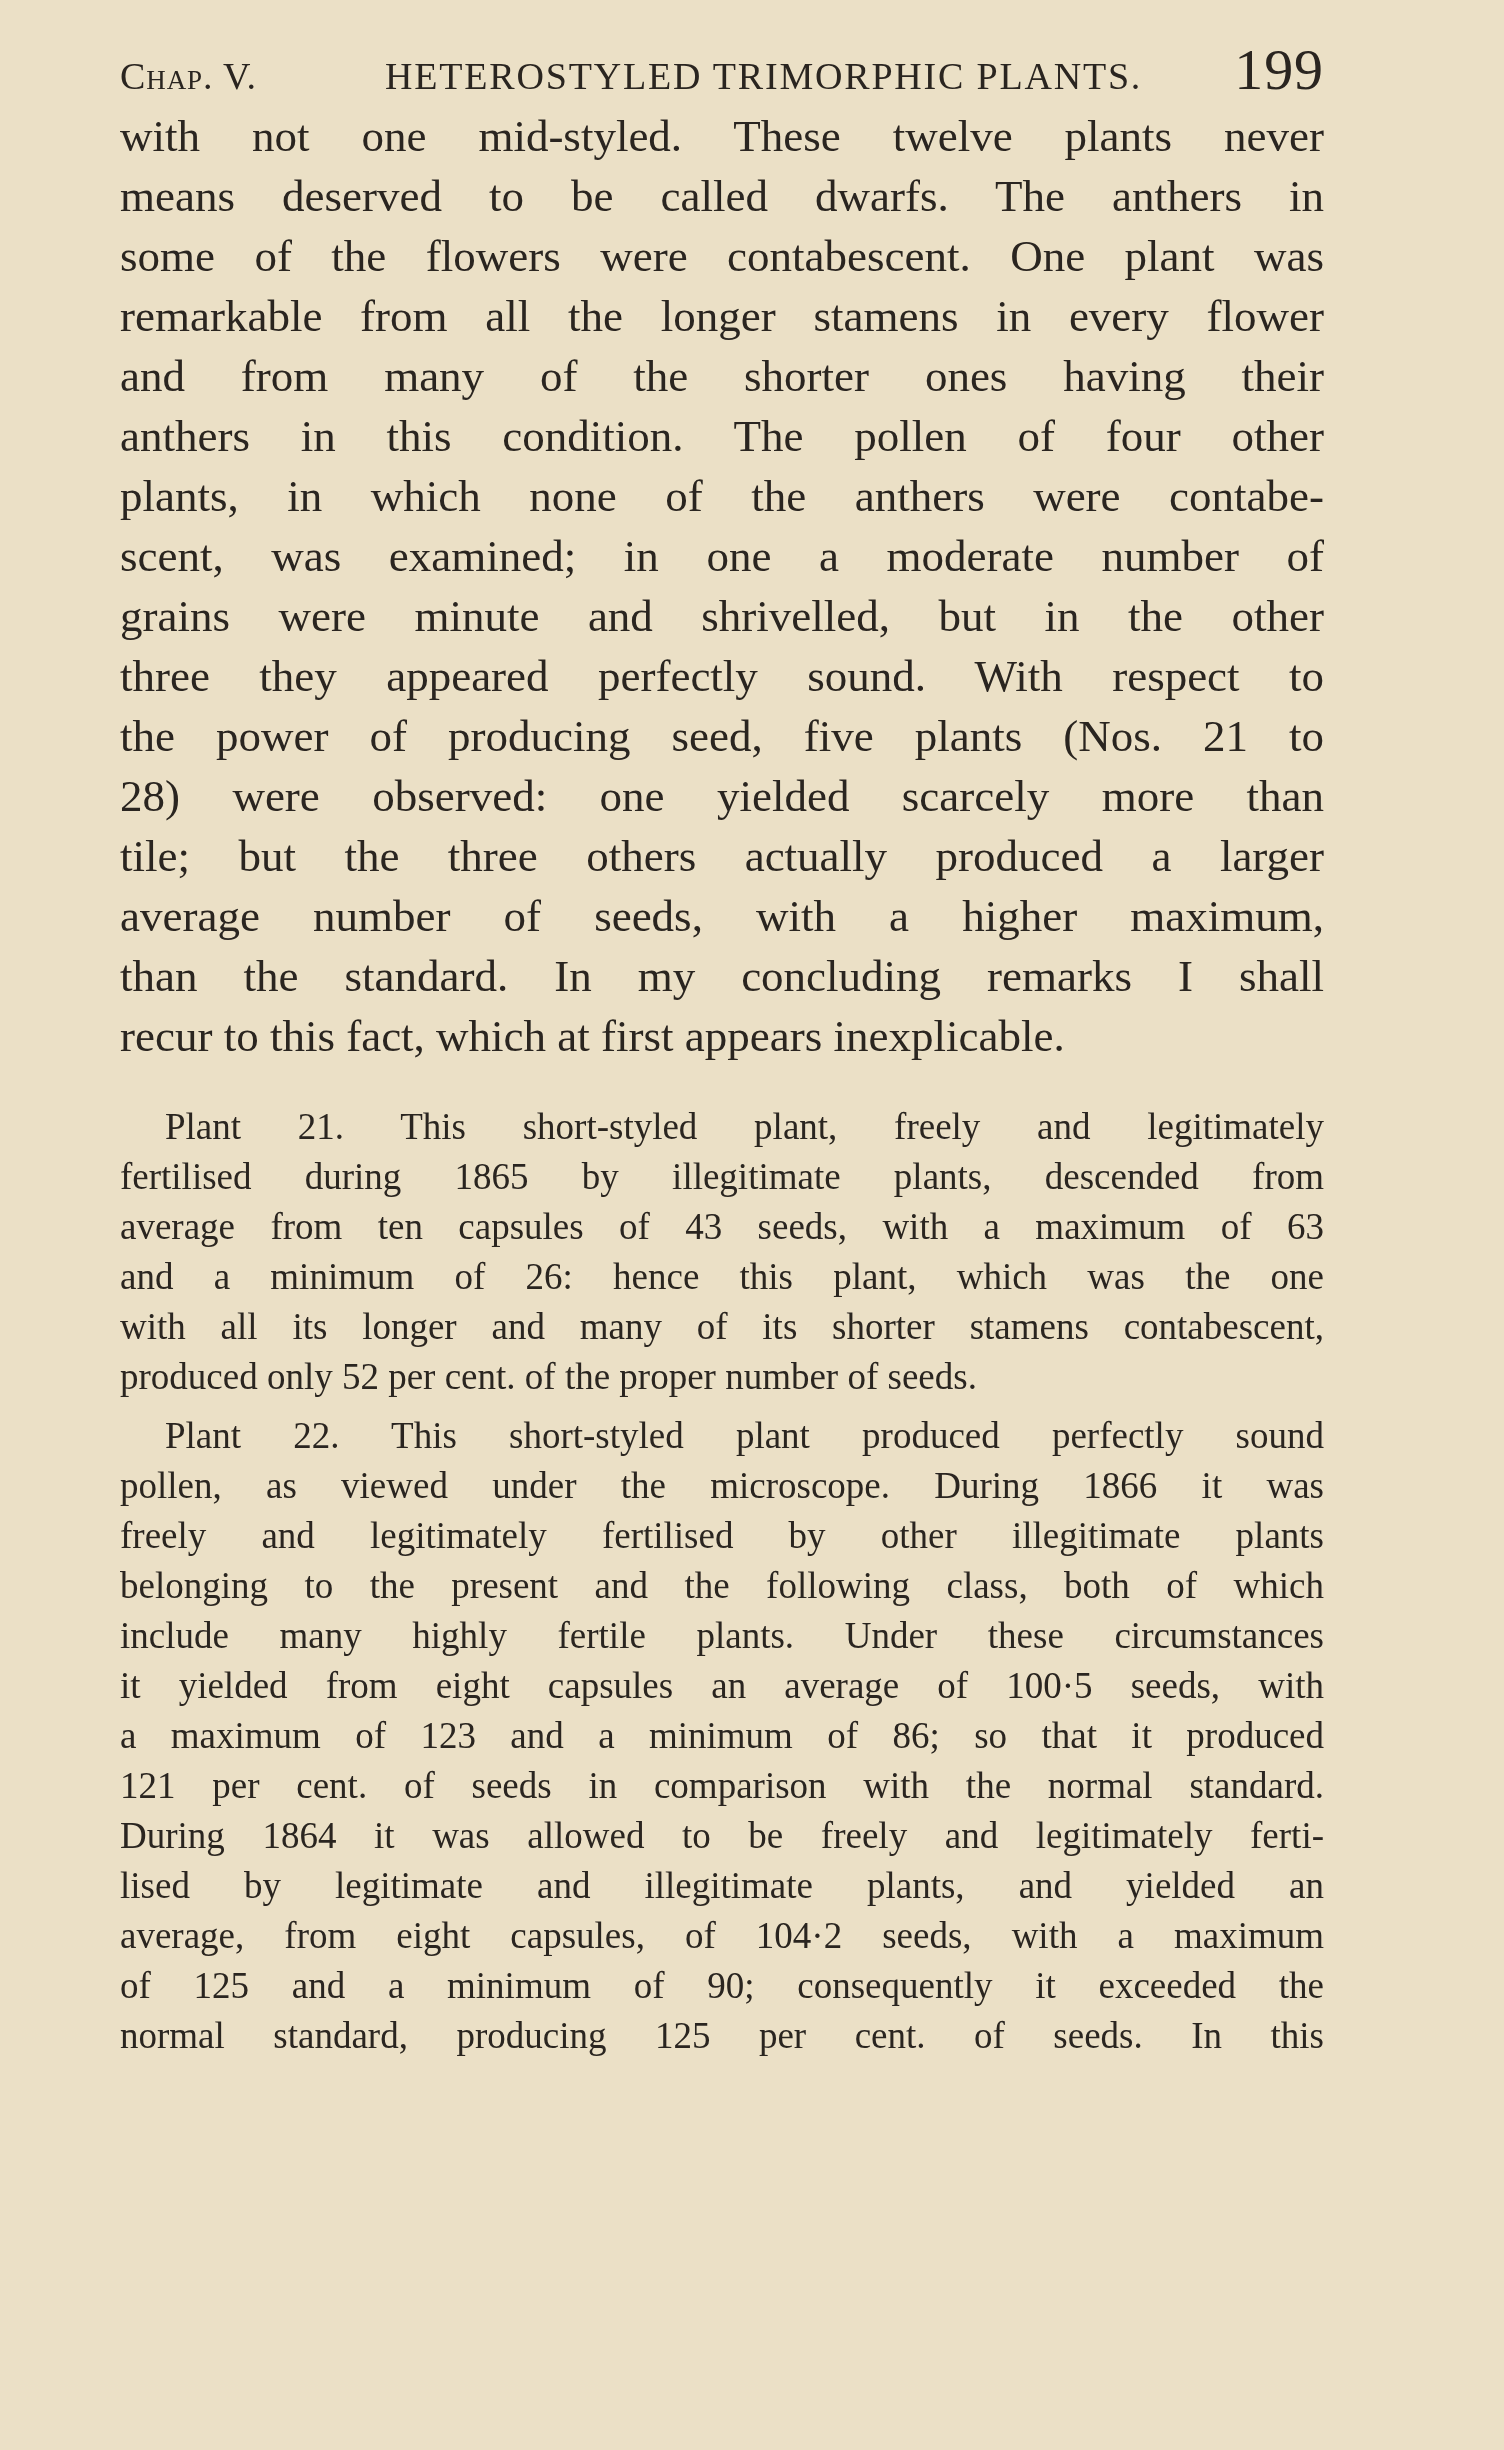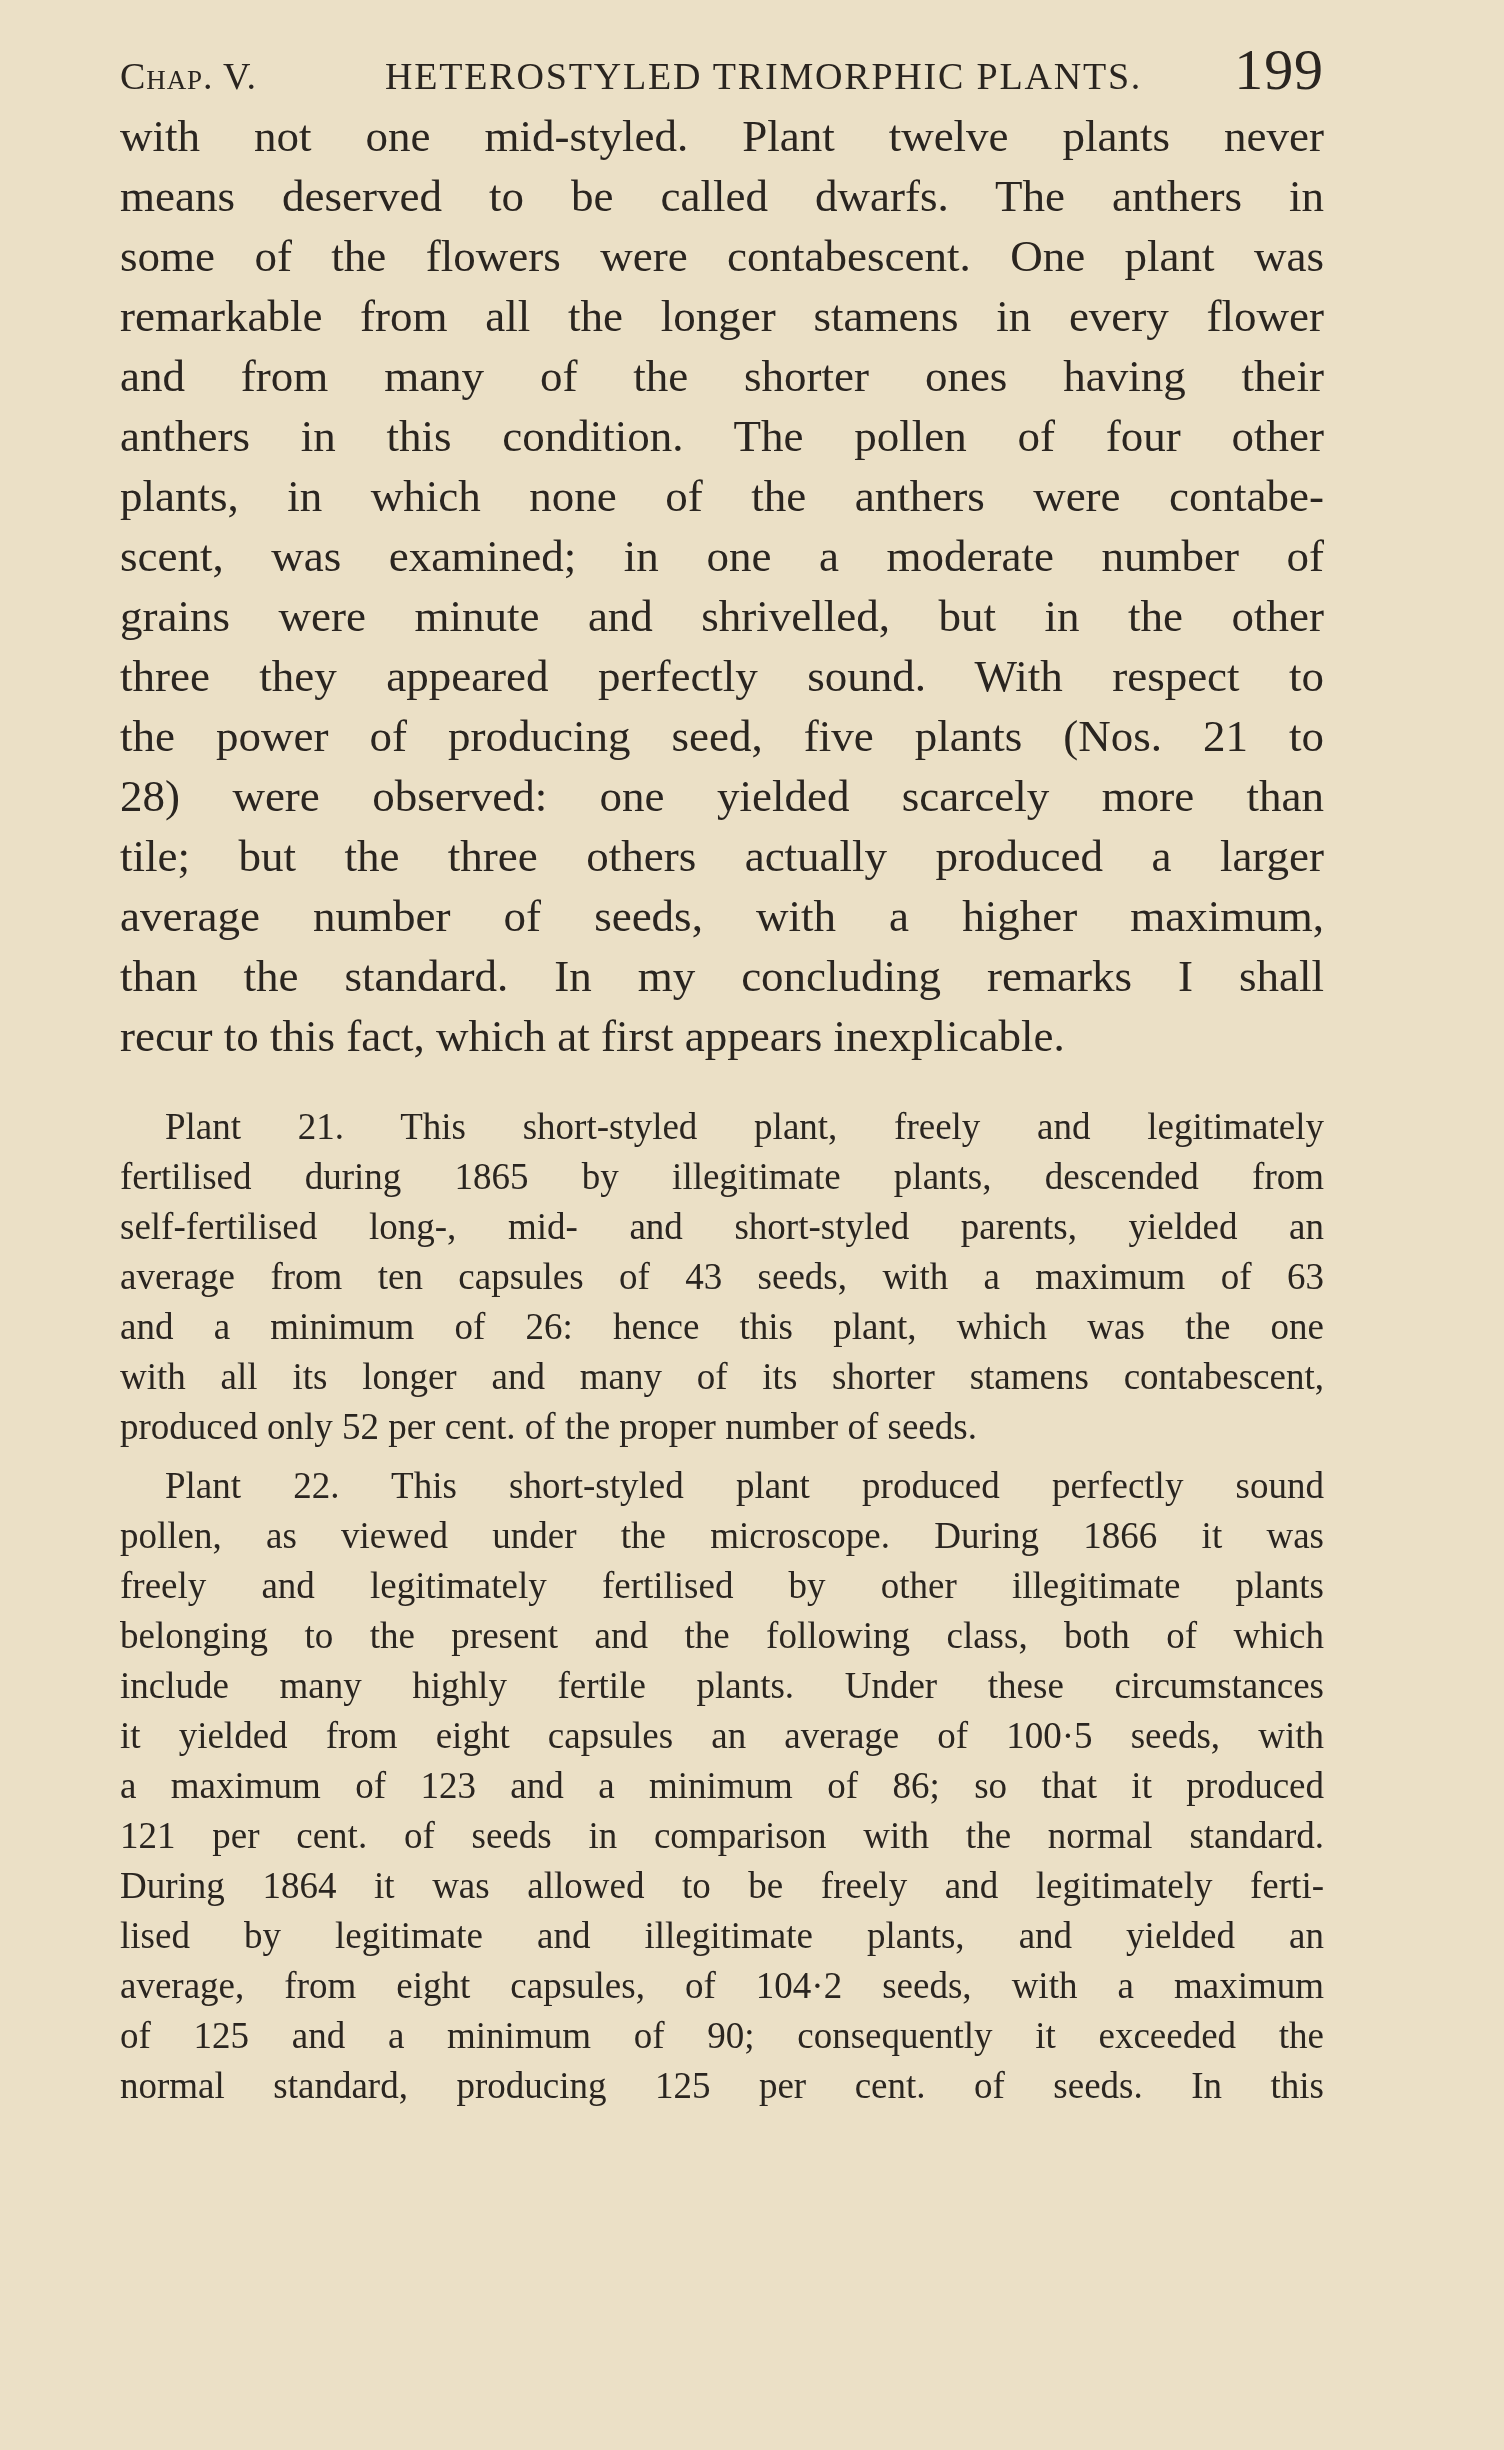--- a/index.html
+++ b/index.html
@@ -77,21 +77,21 @@
 
 <div class="page">
 
   <div class="running-head">
     <span class="chap">Chap. V.</span>
     <span class="title">HETEROSTYLED TRIMORPHIC PLANTS.</span>
     <span class="pageno">199</span>
   </div>
 
   <div class="main-text">
-    <span class="line">with not one mid-styled.   Plant twelve plants never</span>
+    <span class="line">with not one mid-styled.   These twelve plants never</span>
     <span class="line">means deserved to be called dwarfs.  The anthers in</span>
     <span class="line">some of the flowers were contabescent.  One plant was</span>
     <span class="line">remarkable from all the longer stamens in every flower</span>
     <span class="line">and from many of the shorter ones having their</span>
     <span class="line">anthers in this condition.  The pollen of four other</span>
     <span class="line">plants, in which none of the anthers were contabe-</span>
     <span class="line">scent, was examined; in one a moderate number of</span>
     <span class="line">grains were minute and shrivelled, but in the other</span>
     <span class="line">three they appeared perfectly sound.  With respect to</span>
     <span class="line">the power of producing seed, five plants (Nos. 21 to</span>
@@ -100,21 +100,20 @@
     <span class="line">average number of seeds, with a higher maximum,</span>
     <span class="line">than the standard.  In my concluding remarks I shall</span>
     <span class="line last-line">recur to this fact, which at first appears inexplicable.</span>
   </div>
 
   <div class="para-gap"></div>
 
   <div class="small-text">
     <span class="line indent-line"><span class="italic">Plant</span><span> 21. This short-styled plant, freely and legitimately</span></span>
     <span class="line">fertilised during 1865 by illegitimate plants, descended from</span>
-    <span class="line">self-fertilised long-, mid- and short-styled parents, yielded an</span>
     <span class="line">average from ten capsules of 43 seeds, with a maximum of 63</span>
     <span class="line">and a minimum of 26: hence this plant, which was the one</span>
     <span class="line">with all its longer and many of its shorter stamens contabescent,</span>
     <span class="line last-line">produced only 52 per cent. of the proper number of seeds.</span>
   </div>
 
   <div class="para2-gap"></div>
 
   <div class="small-text">
     <span class="line indent-line"><span class="italic">Plant</span><span> 22. This short-styled plant produced perfectly sound</span></span>

